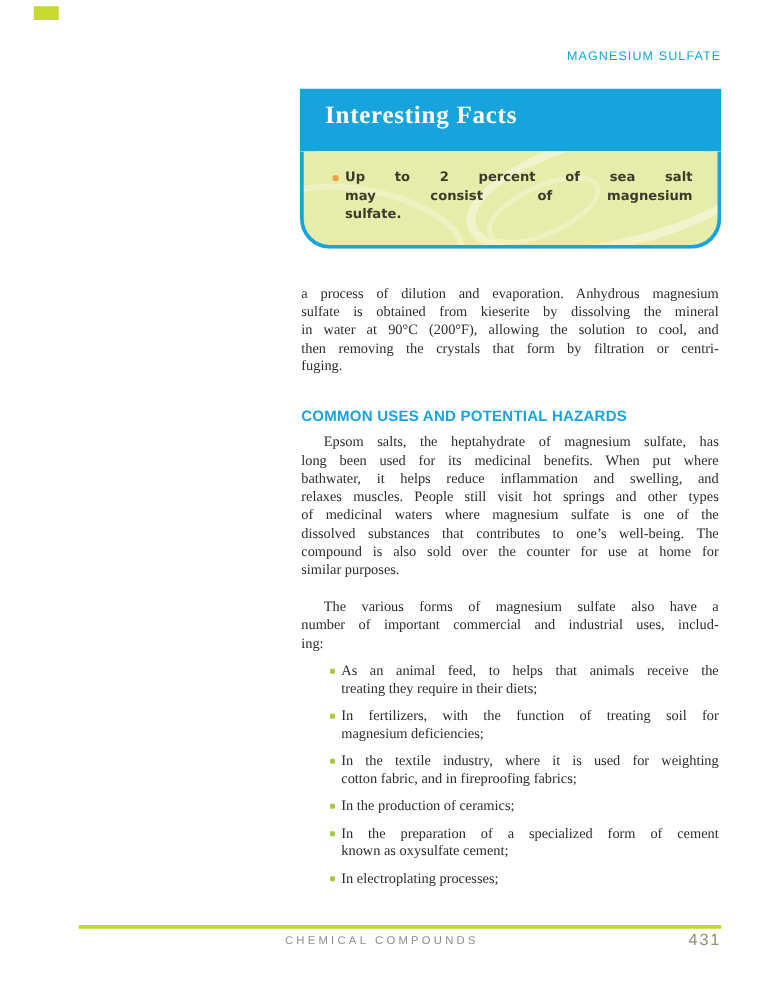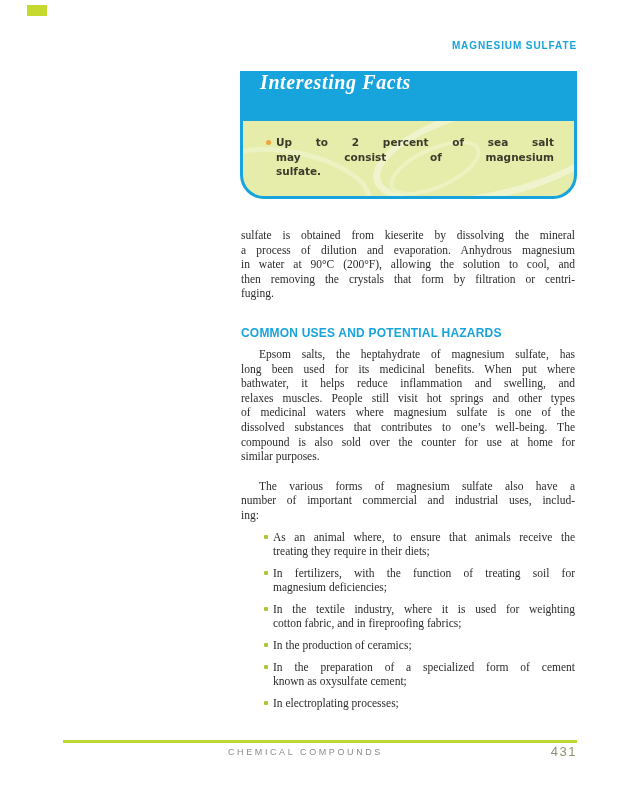--- a/index.html
+++ b/index.html
@@ -7,29 +7,29 @@
     position:relative; width:626px; height:800px; background:#ffffff;
     font-family:"Liberation Serif", serif; overflow:hidden;
   }
 
   
   .corner-mark { position:absolute; left:27px; top:5px; width:20px; height:11px; background:#c6d92f; }
 
   
   .running-head {
     position:absolute; top:40px; right:49px;
-    font-family:"Liberation Sans", sans-serif; font-weight:bold;
+    font-family:"Liberation Sans", sans-serif; font-weight:normal;
     font-size:10px; letter-spacing:0.9px; color:#17a4dc;
   }
 
   
   .facts-box { position:absolute; left:240px; top:71px; width:337px; }
   .facts-header {
     background:#17a4dc; height:50px; box-sizing:border-box;
-    display:flex; align-items:flex-start; padding:0 0 8px 20px;font-style:italic;
+    display:flex; align-items:center; padding:0 0 8px 20px;
   }
   .facts-title {
     color:#ffffff; font-family:"Liberation Serif", serif; font-weight:bold;
     font-size:20px; letter-spacing:0.6px;
   }
   .facts-body {
     position:relative; box-sizing:border-box; min-height:78px;
     background:#e6edaa; border:3px solid #17a4dc; border-top:none;
     border-radius:0 0 24px 24px; overflow:hidden;
   }
@@ -109,22 +109,22 @@
             <div class="ln">may consist of magnesium</div>
             <div class="ln last">sulfate.</div>
           </div>
       </div>
     </div>
   </div>
 
   <div class="content">
 
     <div class="para para1">
+        <div class="ln first">a process of dilution and evaporation. Anhydrous magnesium</div>
         <div class="ln">sulfate is obtained from kieserite by dissolving the mineral</div>
-        <div class="ln first">a process of dilution and evaporation. Anhydrous magnesium</div>
         <div class="ln">in water at 90°C (200°F), allowing the solution to cool, and</div>
         <div class="ln">then removing the crystals that form by filtration or centri-</div>
         <div class="ln last">fuging.</div>
       </div>
 
     <h2 class="section-heading">COMMON USES AND POTENTIAL HAZARDS</h2>
 
     <div class="para para2 indent">
         <div class="ln first">Epsom salts, the heptahydrate of magnesium sulfate, has</div>
         <div class="ln">long been used for its medicinal benefits. When put where</div>
@@ -139,21 +139,21 @@
     <div class="para para3 indent">
         <div class="ln first">The various forms of magnesium sulfate also have a</div>
         <div class="ln">number of important commercial and industrial uses, includ-</div>
         <div class="ln last">ing:</div>
       </div>
 
     <ul class="bullets">
       <li>
         <span class="sq"></span>
         <div>
-            <div class="ln first">As an animal where, to ensure that animals receive the</div>
+            <div class="ln first">As an animal feed, to helps that animals receive the</div>
             <div class="ln last">treating they require in their diets;</div>
           </div>
       </li>
       <li>
         <span class="sq"></span>
         <div>
             <div class="ln first">In fertilizers, with the function of treating soil for</div>
             <div class="ln last">magnesium deficiencies;</div>
           </div>
       </li>

